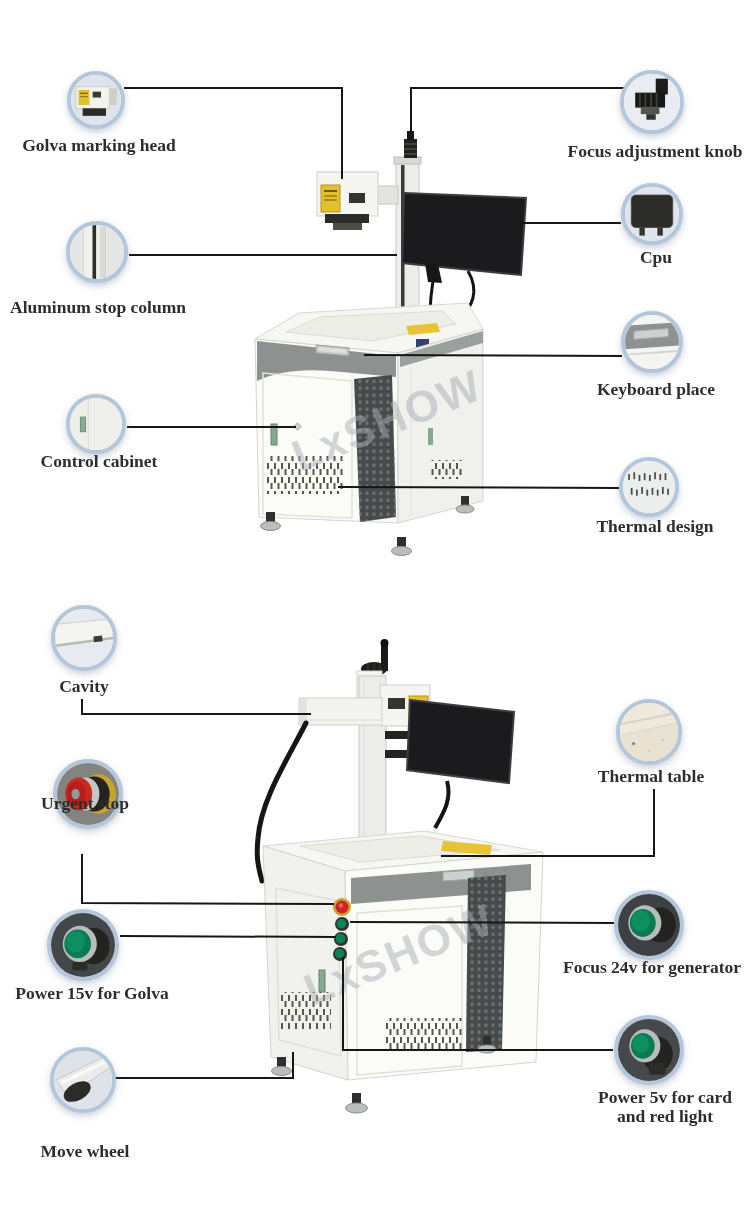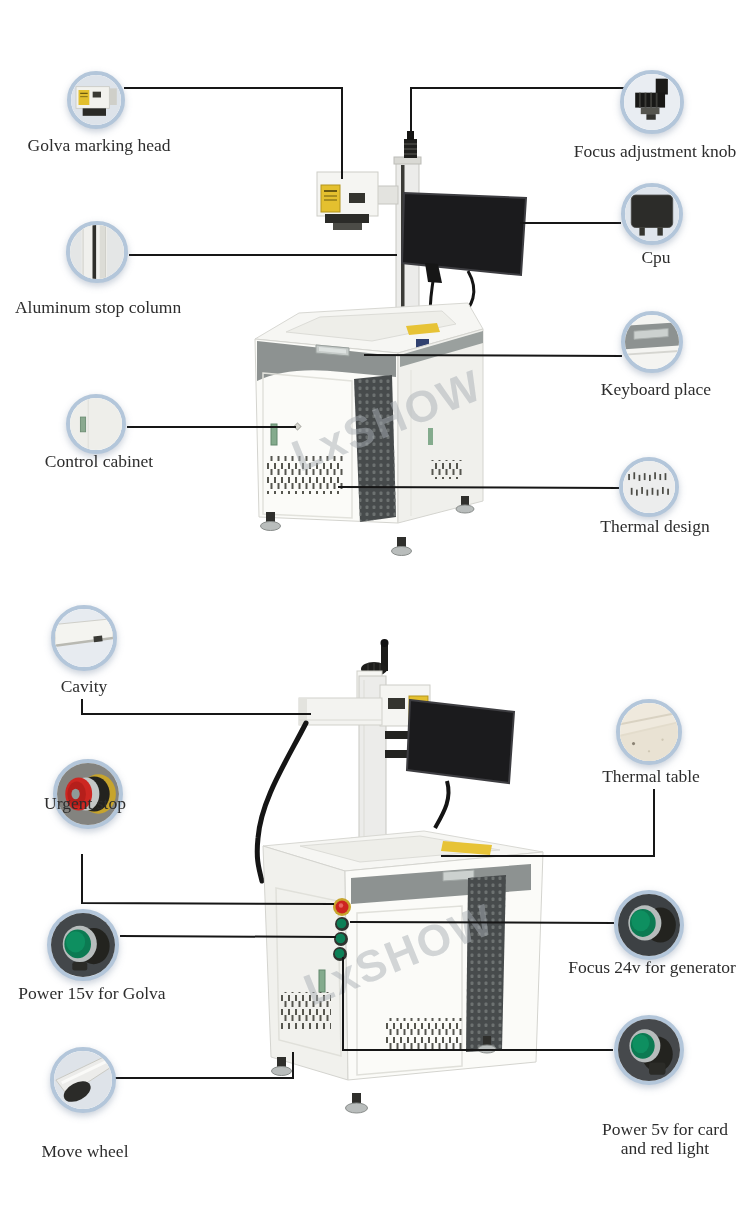--- a/index.html
+++ b/index.html
@@ -7,22 +7,22 @@
   }
   html,body{margin:0;padding:0;background:#ffffff;}
   .canvas{position:relative;width:750px;height:1214px;background:#fff;overflow:hidden;
           font-family:"Liberation Serif","DejaVu Serif",serif;}
   .scene{position:absolute;left:0;top:0;width:750px;height:1214px;}
   .callout{position:absolute;border-radius:50%;border:4px solid var(--ring);
            background:#fff;box-sizing:border-box;overflow:hidden;
            box-shadow:0 3px 7px rgba(100,120,150,.35);}
   .callout svg{display:block;width:100%;height:100%;}
   .lbl{position:absolute;transform:translateX(-50%);white-space:nowrap;text-align:center;
-       font-weight:normal;font-size:17.5px;line-height:1.1;color:var(--label);}
-  .lbl.wrap{white-space:normal;width:150px;margin-top:32px;}
+       font-weight:bold;font-size:17.5px;line-height:1.1;color:var(--label);}
+  .lbl.wrap{white-space:normal;width:150px;}
   .wm{font-family:"Liberation Sans","DejaVu Sans",sans-serif;font-weight:bold;
       font-size:44px;letter-spacing:2px;fill:#aab0b6;opacity:.5;}
 </style>
 </head>
 <body>
 
 <div class="canvas">
 
   <svg class="scene" viewBox="0 0 750 1214">
     <defs>

